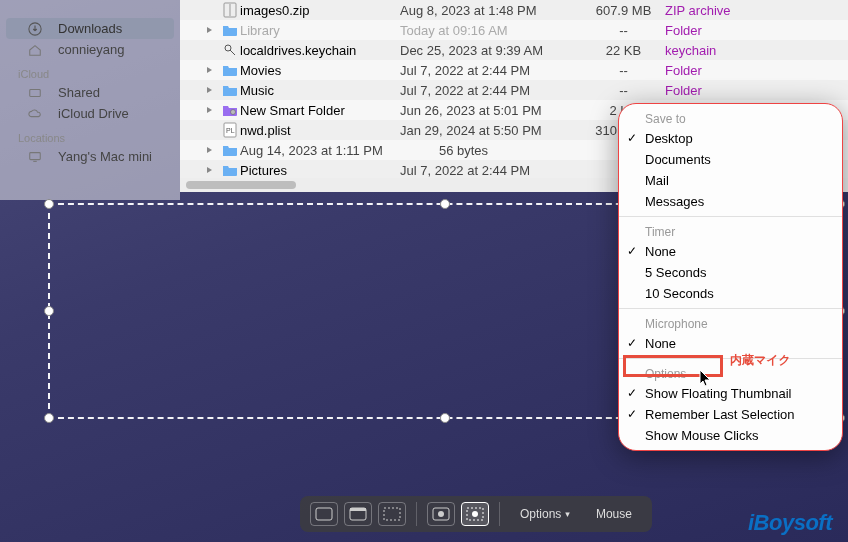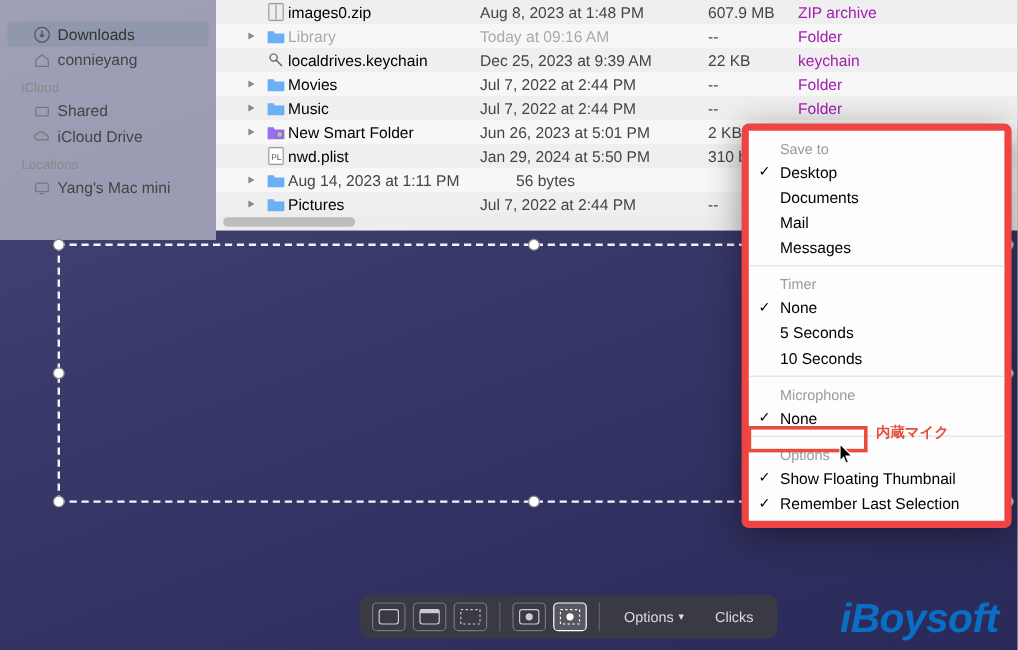--- a/index.html
+++ b/index.html
@@ -1,32 +1,32 @@
 <!DOCTYPE html>
 <html><head>
 <meta charset="utf-8">
 <style>
   * { box-sizing: border-box; margin: 0; padding: 0; font-family: -apple-system, "Helvetica Neue", Arial, sans-serif; }
   body { width: 848px; height: 542px; overflow: hidden; background: linear-gradient(160deg, #4a4a7a 0%, #3a3a6a 40%, #2a2a5a 100%); position: relative; }
 
   
   .sidebar { position: absolute; left: 0; top: 0; width: 180px; height: 200px; background: rgba(230,230,235,0.55); font-size: 13px; color: #444; padding-top: 18px; }
-  .sidebar-item { padding: 3px 10px 3px 28px; display: flex; align-items: center; gap: 6px; }
+  .sidebar-item { padding: 3px 10px 3px 28px; display: flex; align-items: center; gap: 16px; }
   .sidebar-item.selected { background: rgba(140,150,170,0.7); border-radius: 4px; margin: 0 6px; padding-left: 22px; color: #333; }
   .sidebar-section { padding: 8px 10px 2px 18px; font-size: 11px; color: #888; text-transform: none; }
   .sb-icon { width: 14px; height: 14px; display: inline-block; }
 
   
   .finder { position: absolute; left: 180px; top: 0; right: 0; height: 192px; background: #f7f7f7; font-size: 13px; overflow: hidden; }
   .row { display: flex; align-items: center; height: 20px; padding-left: 20px; }
   .row.alt { background: #efefef; }
   .cell-icon { width: 20px; display:flex; align-items:center; justify-content:center; }
   .cell-name { flex: 0 0 160px; white-space: nowrap; overflow: hidden; text-overflow: ellipsis; }
   .cell-date { flex: 0 0 190px; white-space: nowrap; color: #444; }
-  .cell-size { flex: 0 0 75px; text-align: left; color: #444; padding-right: 8px;}
+  .cell-size { flex: 0 0 75px; text-align: center; color: #444; padding-right: 8px;}
   .cell-kind { flex: 0 0 100px; color: #a21caf; }
   .dim { color: #aaa; }
   .scroll-x { position:absolute; bottom:0; left:0; right:0; height:14px; background:#ededed; }
   .scroll-thumb { position:absolute; left:6px; top:3px; height:8px; width:110px; background:#bdbdbd; border-radius:5px; }
 
   
   .marquee { position:absolute; left:48px; top:203px; width:793px; height:216px; border:2px dashed rgba(255,255,255,0.95); pointer-events:none; }
   .handle { position:absolute; width:10px; height:10px; background:#fff; border:1px solid #888; border-radius:50%; }
   .handle.tl{left:-6px;top:-6px}.handle.tm{left:50%;top:-6px;transform:translateX(-50%)}
   .handle.tr{right:-6px;top:-6px}.handle.ml{left:-6px;top:50%;transform:translateY(-50%)}
@@ -35,32 +35,32 @@
   .handle.br{right:-6px;bottom:-6px}
 
   
   .shot-toolbar { position:absolute; bottom:10px; left:300px; display:flex; align-items:center; background:rgba(60,60,65,0.9); border-radius:8px; padding:6px 10px; gap:6px; }
   .shot-btn { width:28px; height:24px; border:1px solid rgba(255,255,255,0.3); border-radius:4px; display:flex; align-items:center; justify-content:center; }
   .shot-btn.active { background:rgba(255,255,255,0.15); border-color:#fff;}
   .divider { width:1px; height:24px; background:rgba(255,255,255,0.2); margin:0 4px;}
   .shot-text { color:#ddd; font-size:12px; padding:0 10px; display:flex; align-items:center; gap:4px;}
 
   
-  .menu { position:absolute; right:5px; top:103px; width:225px; background:#fdfdfd; border:6px solid #ef4444; border-radius:6px; box-shadow:0 6px 28px rgba(0,0,0,0.4); font-size:13px; padding:4px 0; }
+  .menu { position:absolute; right:5px; top:103px; width:225px; background:#fdfdfd; border:1px solid #ef4444; border-radius:18px; box-shadow:0 6px 28px rgba(0,0,0,0.4); font-size:13px; padding:4px 0; }
   .menu-section { padding:4px 14px 2px 26px; font-size:12px; color:#999; }
   .menu-item { padding:3px 14px 3px 26px; position:relative; white-space:nowrap; }
   .menu-item .check { position:absolute; left:8px; top:3px; font-size:12px; }
   .menu-sep { height:1px; background:#e0e0e0; margin:4px 0; }
 
   
   .highlight { position:absolute; border:3px solid #e74c3c; }
   .annot { position:absolute; font-size:12px; font-weight:bold; color:#e74c3c; font-family:"Hiragino Sans", sans-serif; }
 
   
-  .watermark { position:absolute; right:16px; bottom:6px; font-size:34px; font-weight:800; font-style:italic; color:#0a6fc4; letter-spacing:-0.5px;}
+  .watermark { position:absolute; right:16px; bottom:6px; font-size:22px; font-weight:800; font-style:italic; color:#0a6fc4; letter-spacing:-0.5px;}
 
   
   .cursor { position:absolute; width:14px; height:18px; pointer-events:none; }
 
   svg { display:block; }
 </style>
 </head>
 <body>
 
 <div class="sidebar">
@@ -273,20 +273,21 @@
     <div class="menu-item"><span class="check">✓</span><span>None</span></div>
     <div class="menu-item"><span>5 Seconds</span></div>
     <div class="menu-item"><span>10 Seconds</span></div>
     <div class="menu-sep"></div>
     <div class="menu-section">Microphone</div>
     <div class="menu-item"><span class="check">✓</span><span>None</span></div>
     <div class="menu-sep"></div>
     <div class="menu-section">Options</div>
     <div class="menu-item"><span class="check">✓</span><span>Show Floating Thumbnail</span></div>
     <div class="menu-item"><span class="check">✓</span><span>Remember Last Selection</span></div>
+    <div class="menu-item"><span>Show Mouse Clicks</span></div>
   </div>
 
 <div class="highlight" style="left:623px; top:355px; width:100px; height:22px;"></div>
 <div class="annot" style="left:730px; top:352px;">内蔵マイク</div>
 
 <div class="shot-toolbar">
   <div class="shot-btn">
       <svg width="18" height="14">
         <rect x="1" y="1" width="16" height="12" rx="2" fill="none" stroke="#ccc"></rect>
       </svg>
@@ -313,20 +314,20 @@
       <svg width="18" height="14">
         <rect x="1" y="1" width="16" height="12" fill="none" stroke="#fff" stroke-dasharray="2 2"></rect>
         <circle cx="9" cy="7" r="3" fill="#fff"></circle>
       </svg>
     </div>
   <div class="divider"></div>
   <div class="shot-text">
       <span>Options</span>
       <span style="font-size:9px;">▾</span>
     </div>
-  <div class="shot-text">Clicks</div>
+  <div class="shot-text">Mouse</div>
 </div>
 
 <svg class="cursor" style="left:699px; top:369px;" viewBox="0 0 14 18">
     <path d="M1 1l0 14 3-3 2 5 2-1-2-5 5 0z" fill="#000" stroke="#fff" stroke-width="1"></path>
   </svg>
 
 <div class="watermark">iBoysoft</div>
 
 </body></html>

